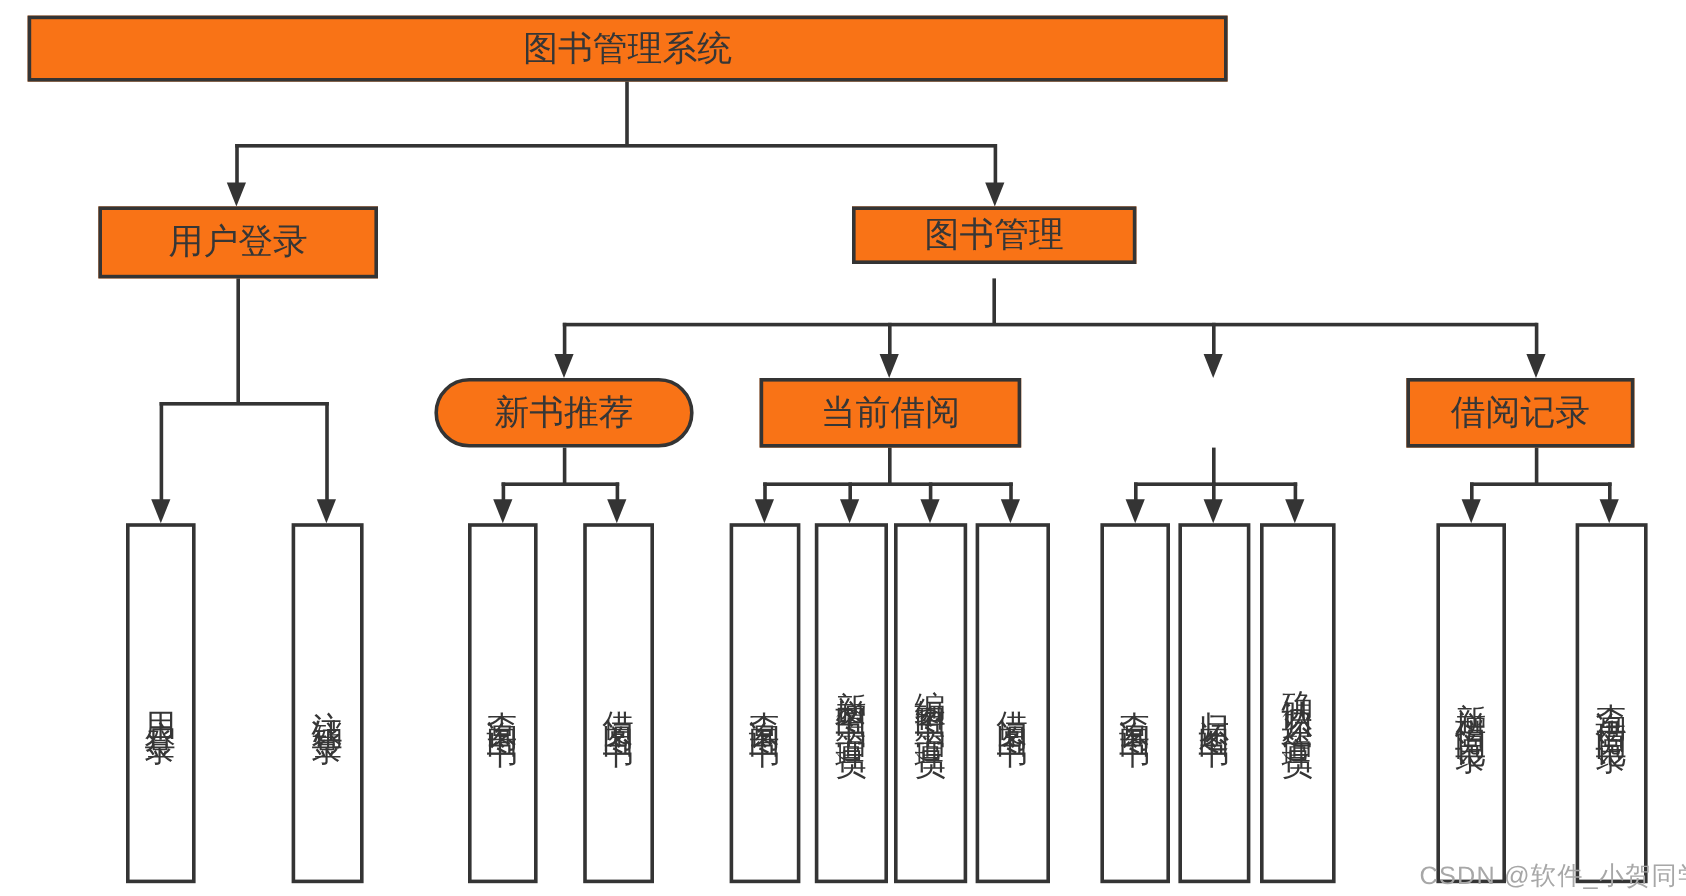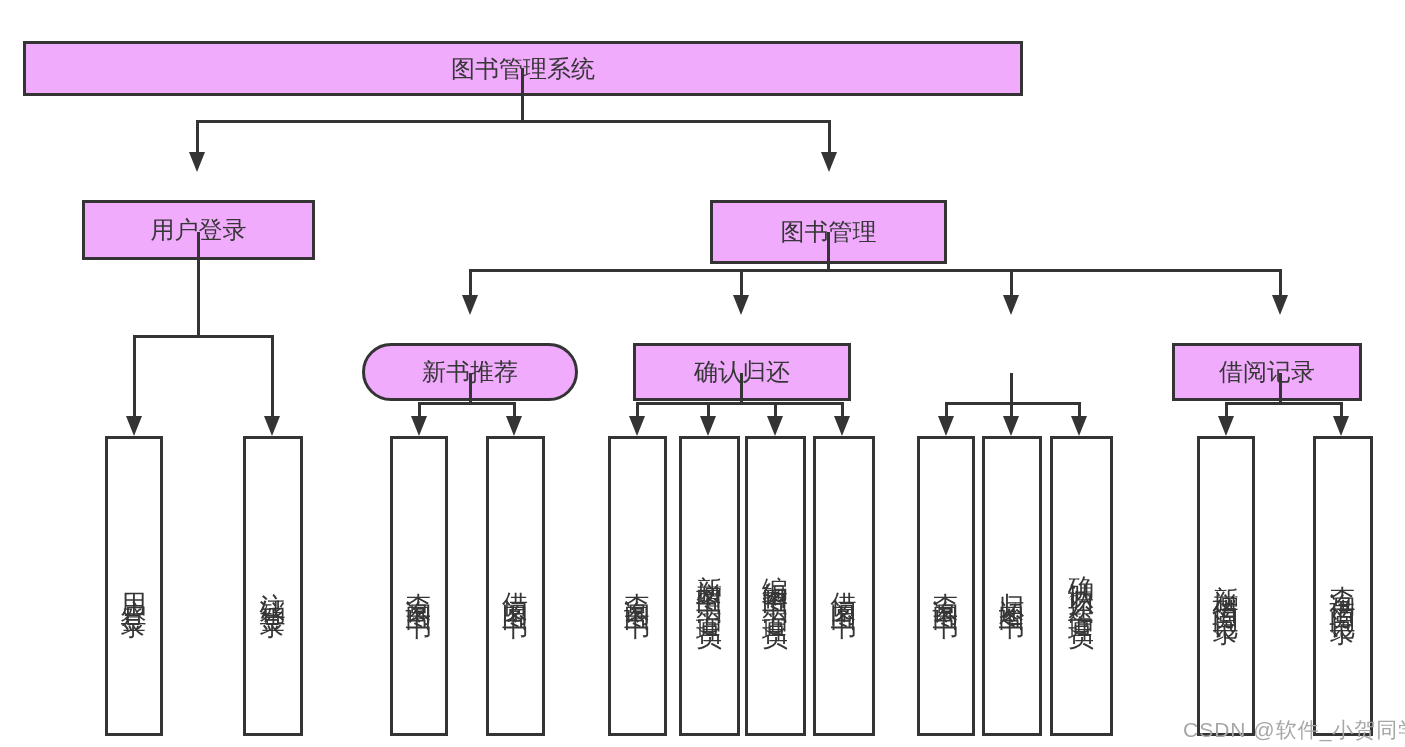--- a/index.html
+++ b/index.html
@@ -5,24 +5,24 @@
   :root{
     --line:#343434;
     --text:#363636;
     --watermark:#a7a7a7;
     --background:#ffffff;
   }
   html,body{margin:0;padding:0;background:var(--background);}
   body{font-family:"Liberation Sans",sans-serif;color:var(--text);}
   .canvas{position:relative;width:1405px;height:747px;background:var(--background);overflow:hidden;}
   .node{
-    position:absolute;box-sizing:border-box;background:#f0abfc;
+    position:absolute;box-sizing:border-box;background:#f97316;
     border:3px solid var(--line);
     display:flex;align-items:center;justify-content:center;
-    font-size:24px;color:var(--text);white-space:nowrap;margin-top:28px;
+    font-size:29px;color:var(--text);white-space:nowrap;
   }
   .leaf{
     position:absolute;box-sizing:border-box;background:#fff;
     border:3px solid var(--line);
     display:flex;align-items:center;justify-content:center;
   }
   .leaf span{
     writing-mode:vertical-rl;text-orientation:mixed;
     font-size:26px;letter-spacing:7px;color:var(--text);line-height:1;
     white-space:nowrap;
@@ -52,21 +52,21 @@
   <div class="vl" style="left:521px;top:68px;height:52px;"></div>
   <div class="hl" style="left:196px;top:120px;width:634px;"></div>
   <div class="vl" style="left:196px;top:120px;height:36px;"></div>
   <div class="ar" style="left:189px;top:152px;"></div>
   <div class="vl" style="left:828px;top:120px;height:36px;"></div>
   <div class="ar" style="left:821px;top:152px;"></div>
 
   <div class="node" style="left:82px;top:172px;width:233px;height:60px;">
     <span>用户登录</span>
   </div>
-  <div class="node" style="left:710px;top:172px;width:237px;height:64px;">
+  <div class="node" style="left:710px;top:172px;width:237px;height:48px;">
     <span>图书管理</span>
   </div>
 
   <div class="vl" style="left:197px;top:232px;height:105px;"></div>
   <div class="hl" style="left:133px;top:335px;width:141px;"></div>
   <div class="vl" style="left:133px;top:335px;height:85px;"></div>
   <div class="ar" style="left:126px;top:416px;"></div>
   <div class="vl" style="left:271px;top:335px;height:85px;"></div>
   <div class="ar" style="left:264px;top:416px;"></div>
 
@@ -78,21 +78,21 @@
   <div class="ar" style="left:733px;top:295px;"></div>
   <div class="vl" style="left:1010px;top:269px;height:30px;"></div>
   <div class="ar" style="left:1003px;top:295px;"></div>
   <div class="vl" style="left:1279px;top:269px;height:30px;"></div>
   <div class="ar" style="left:1272px;top:295px;"></div>
 
   <div class="node" style="left:362px;top:315px;width:216px;height:58px;border-radius:29px;">
     <span>新书推荐</span>
   </div>
   <div class="node" style="left:633px;top:315px;width:218px;height:58px;">
-    <span>确认归还</span>
+    <span>当前借阅</span>
   </div>
   <div class="node" style="left:1172px;top:315px;width:190px;height:58px;">
     <span>借阅记录</span>
   </div>
 
   <div class="vl" style="left:469px;top:373px;height:31px;"></div>
   <div class="hl" style="left:418px;top:402px;width:98px;"></div>
   <div class="vl" style="left:418px;top:402px;height:20px;"></div>
   <div class="ar" style="left:411px;top:416px;"></div>
   <div class="vl" style="left:513px;top:402px;height:20px;"></div>

